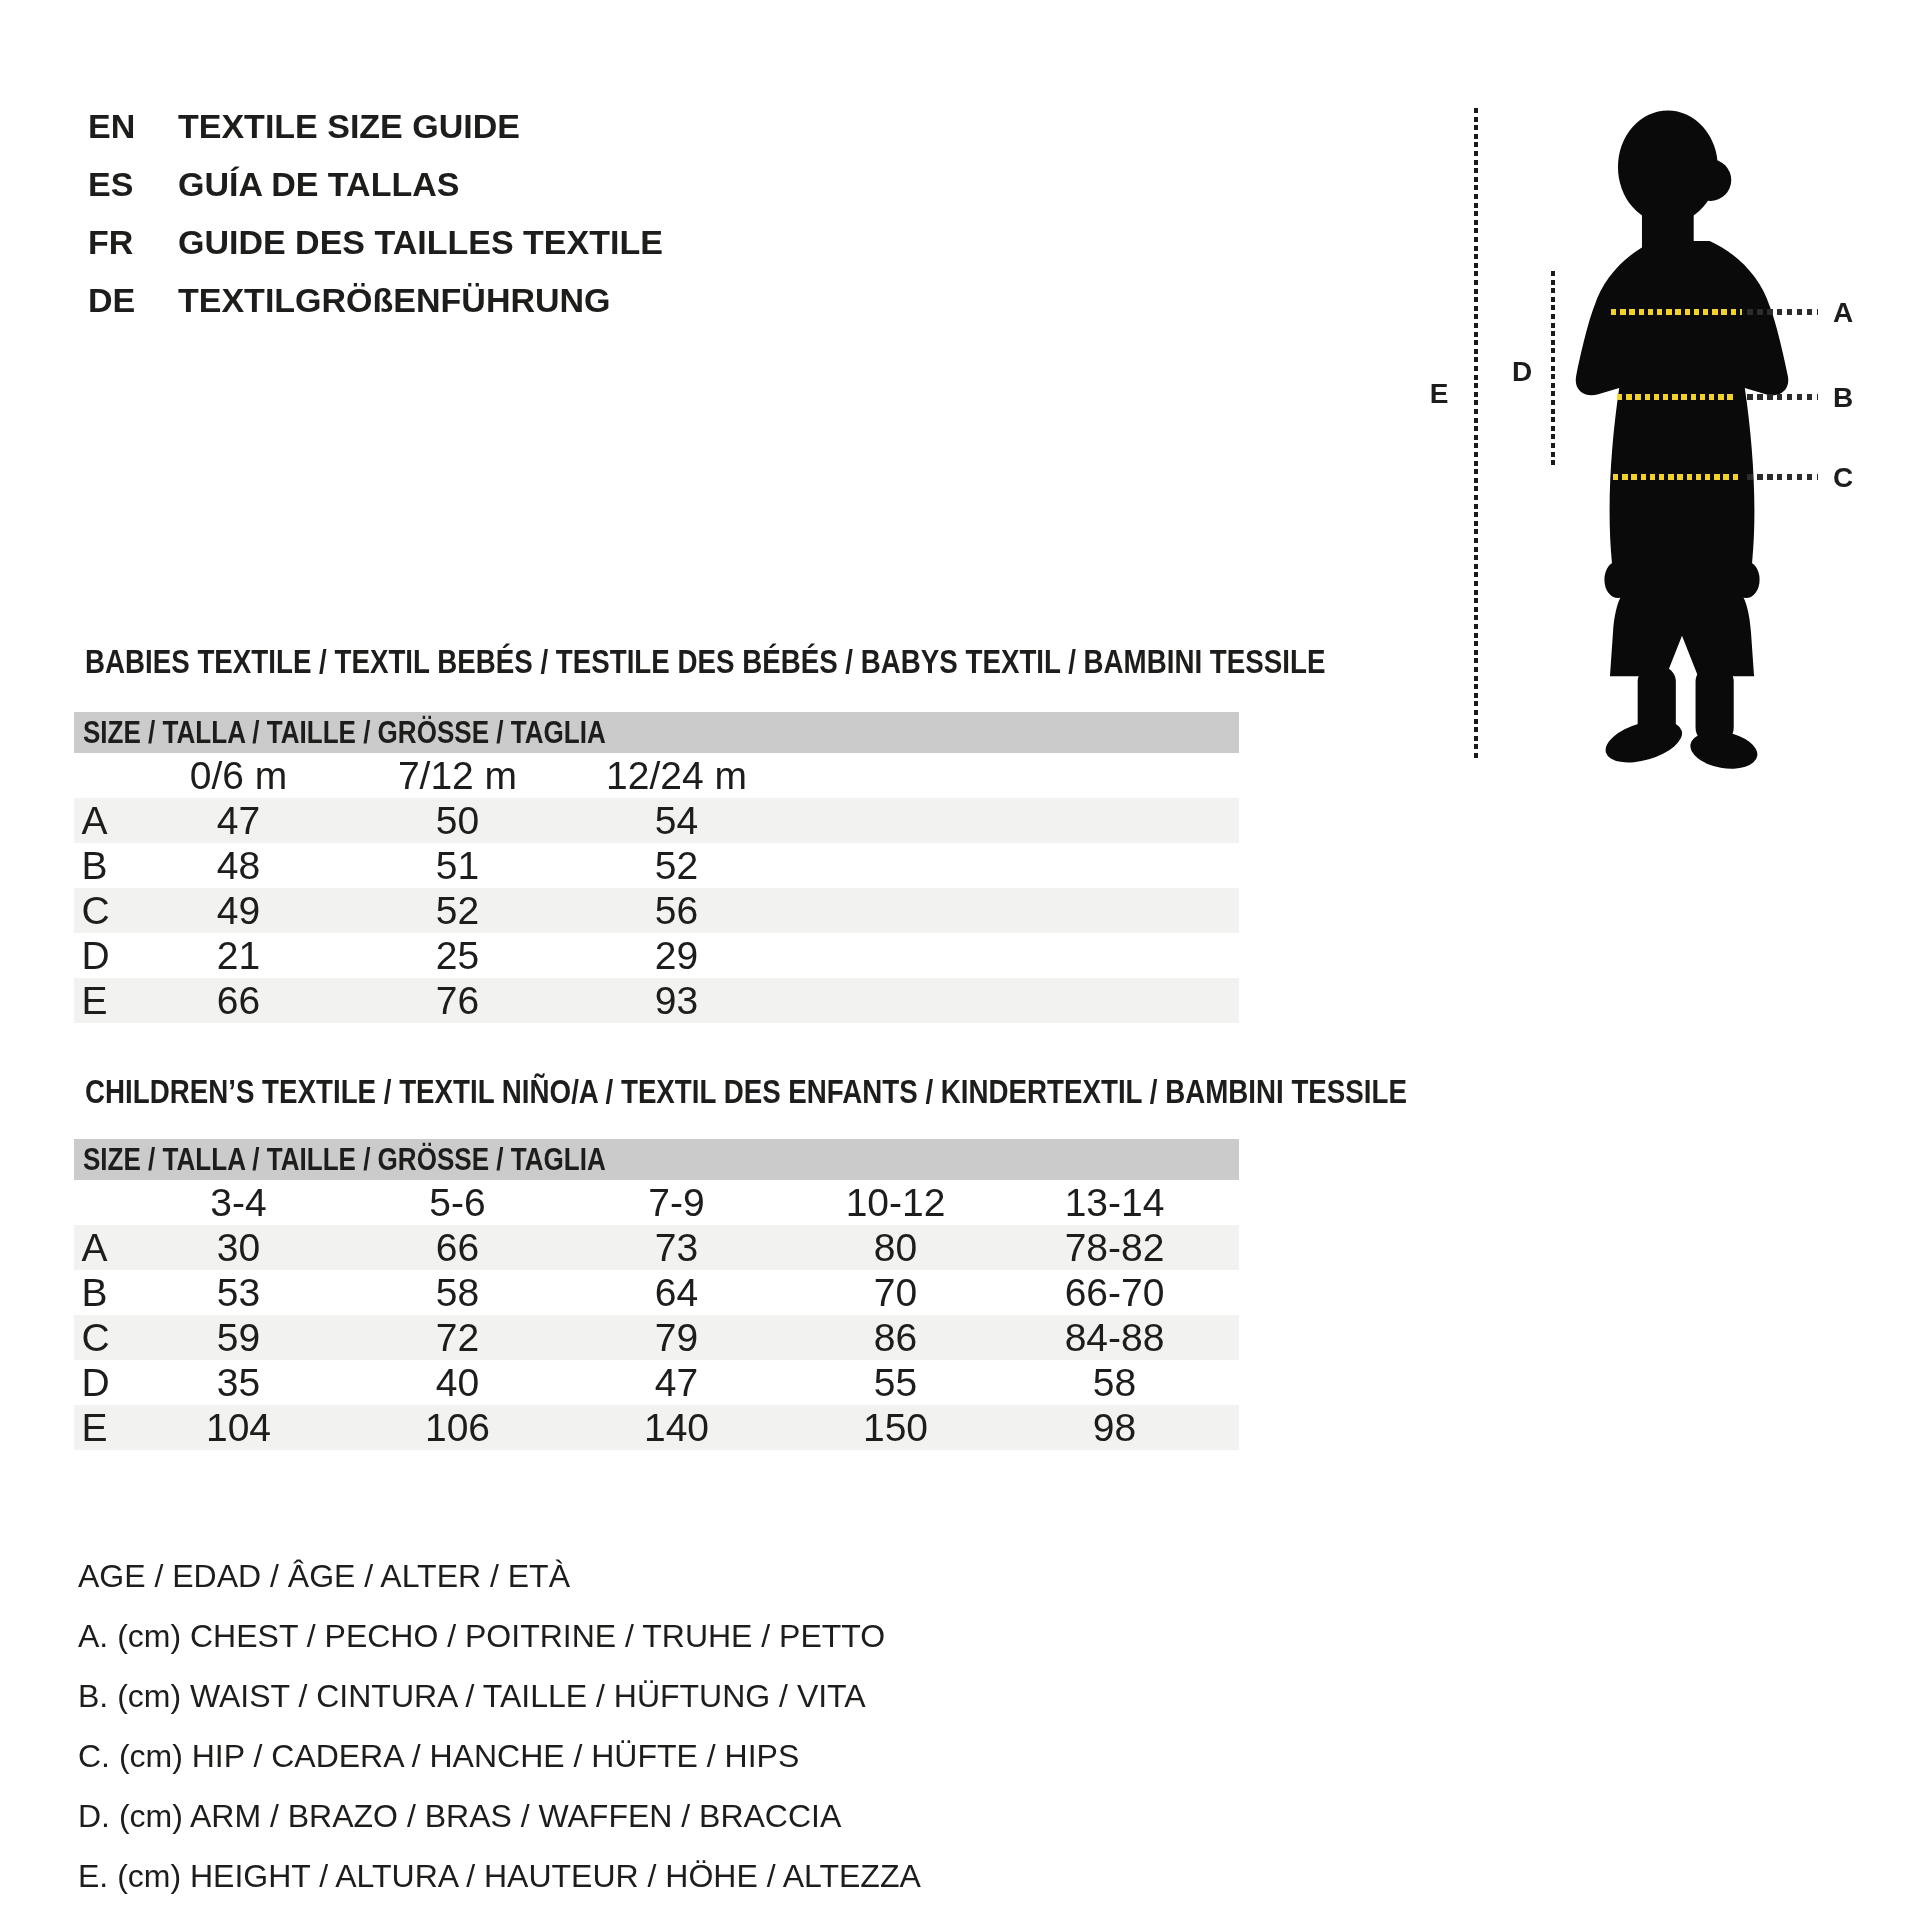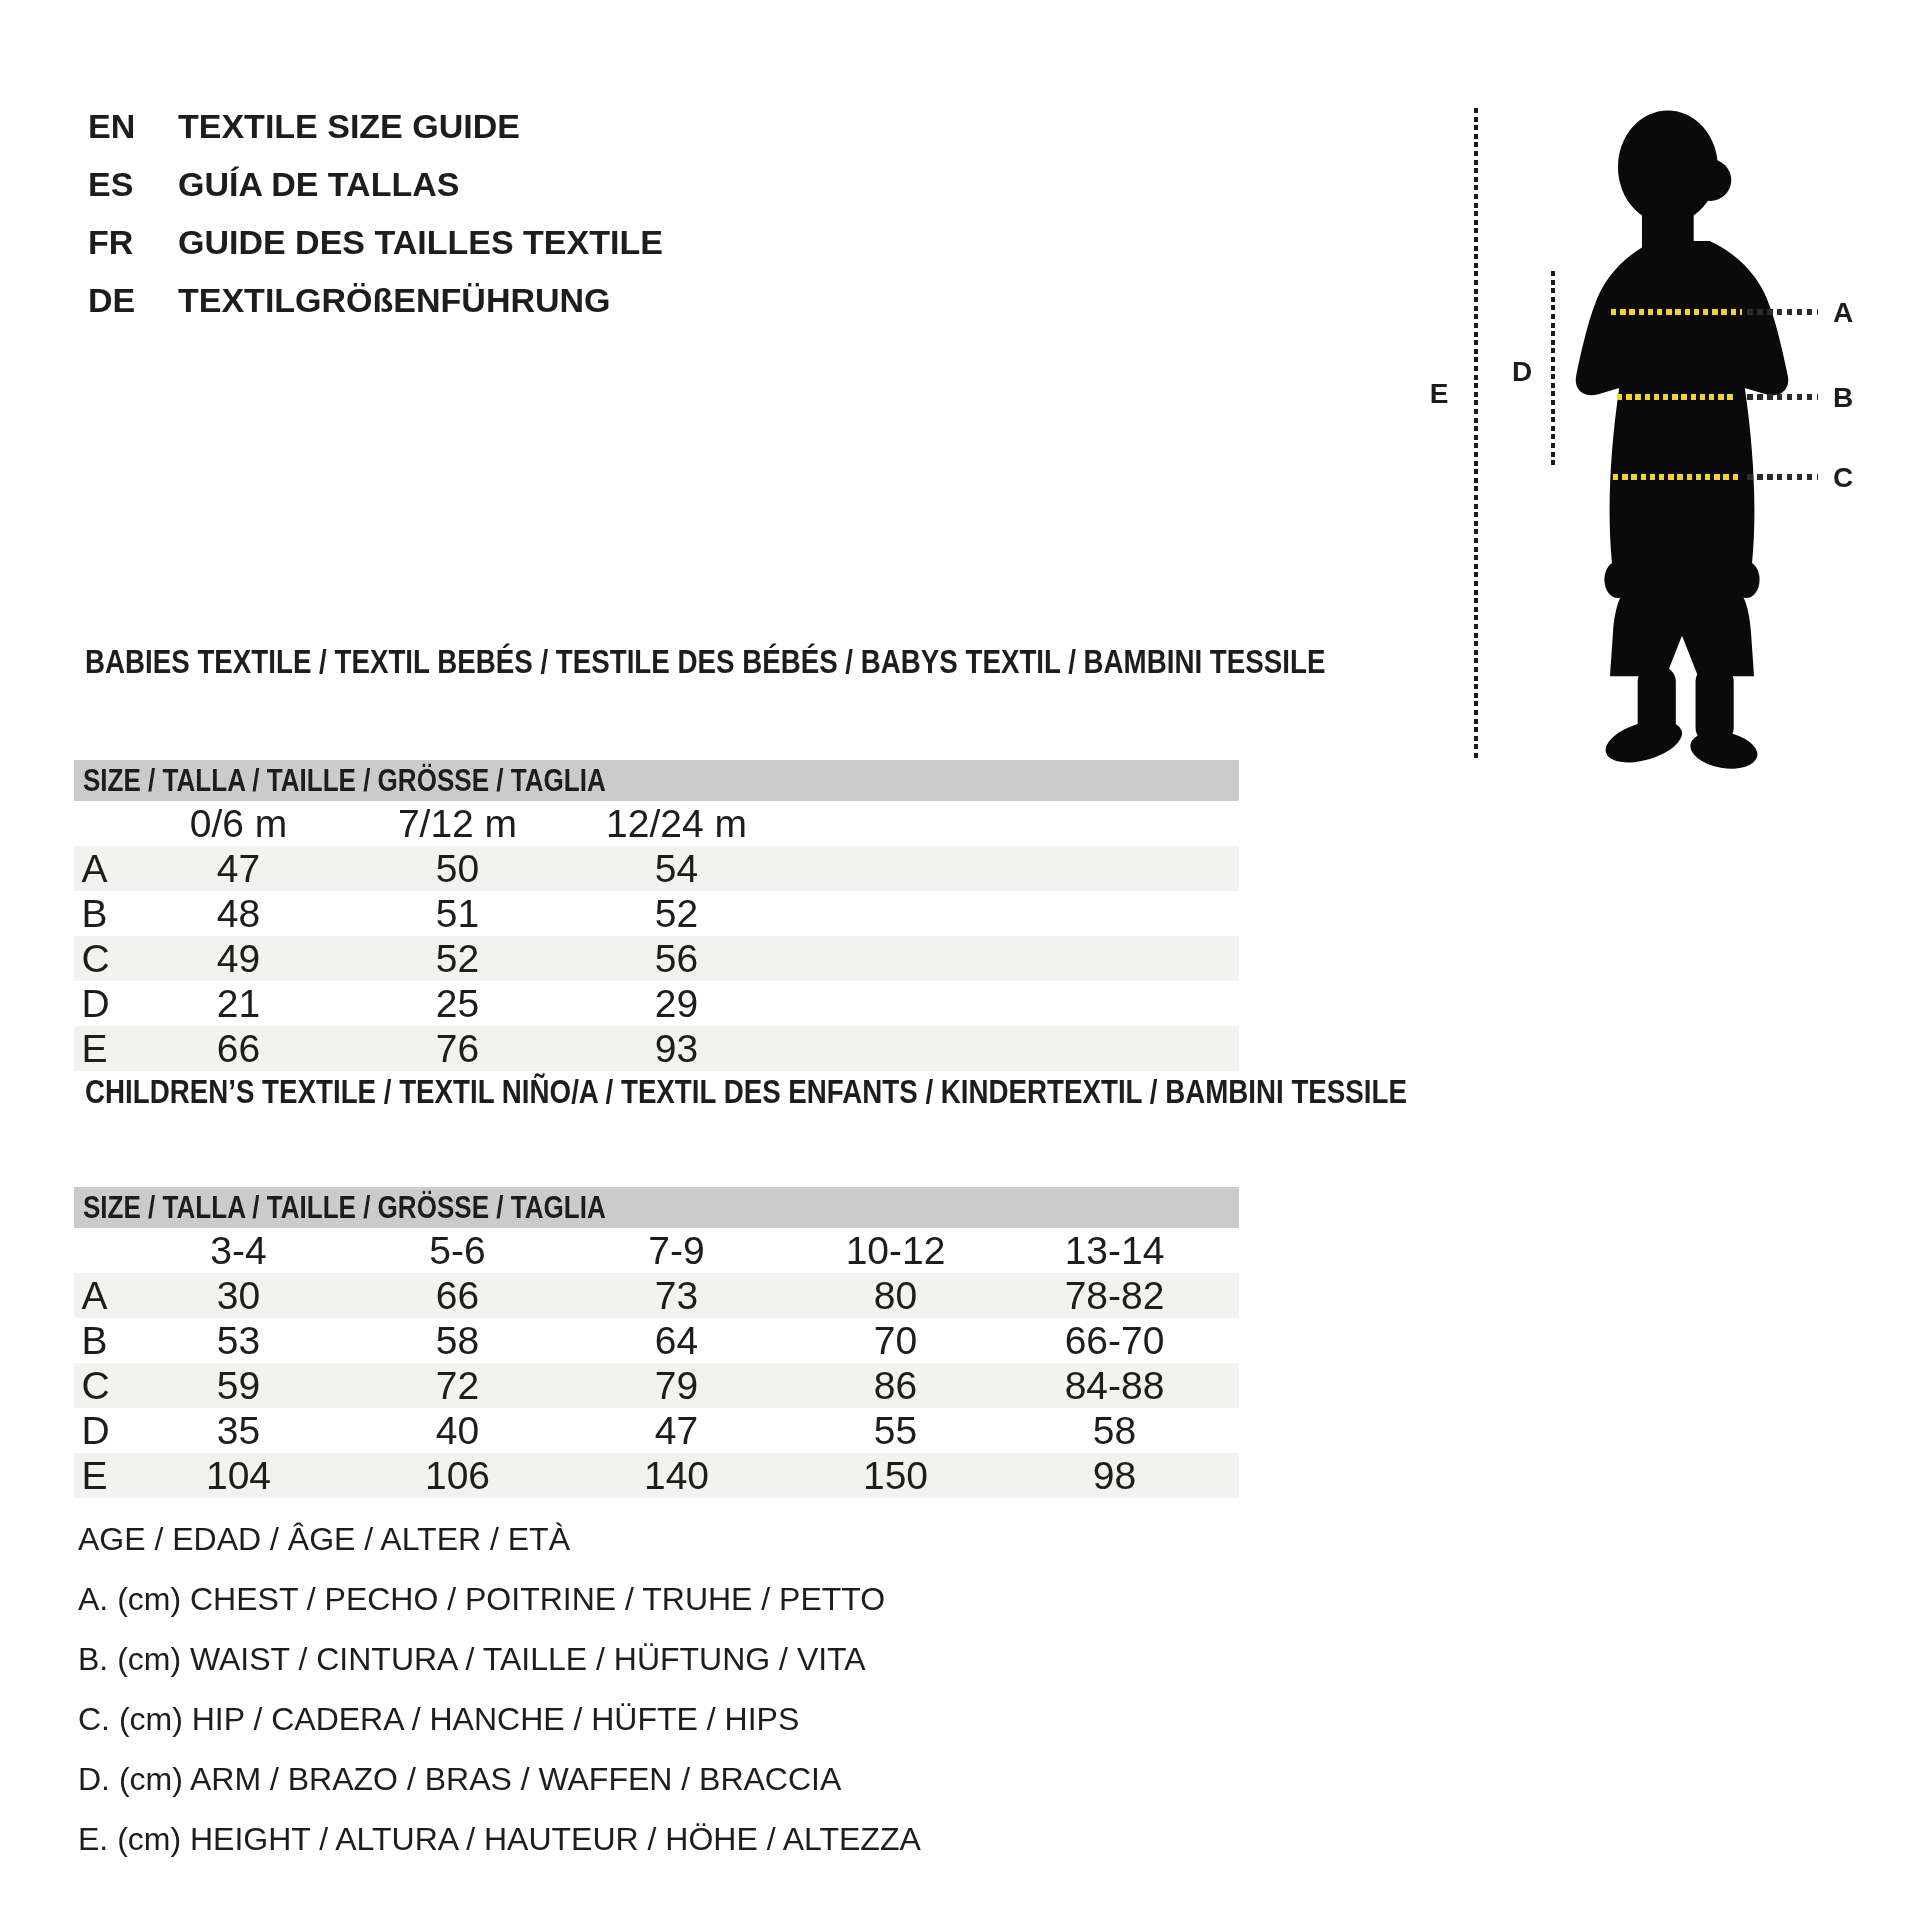--- a/index.html
+++ b/index.html
@@ -52,28 +52,28 @@
 
   
   .section-title{position:absolute;left:85px;font-size:33px;font-weight:700;line-height:41px;white-space:nowrap;}
   .section-title.babies{top:641px;}
   .section-title.children{top:1071px;}
 
   .tbl{position:absolute;left:74px;width:1165px;}
   .tbl.babies{top:712px;}
   .tbl.children{top:1139px;}
   .tbl-bar{height:41px;display:flex;align-items:center;padding-left:8.6px;
-    background:var(--header-bar-gray);font-size:31px;font-weight:700;margin-top:48px;}
+    background:var(--header-bar-gray);font-size:31px;font-weight:700;}
   .tbl-row{display:flex;align-items:center;height:45px;font-size:39px;font-weight:400;}
   .tbl-row.stripe{background:var(--row-stripe-gray);}
   .cell-letter{width:55px;padding-left:7.4px;}
   .cell-val{width:219px;text-align:center;}
 
   
-  .legend{position:absolute;left:78px;top:1509px;}
+  .legend{position:absolute;left:78px;top:1546px;}
   .legend-row{display:flex;align-items:center;height:60px;font-size:32px;font-weight:400;white-space:nowrap;}
 </style>
 </head>
 <body>
 
 <div id="canvas">
 
   <section class="langs">
     <div class="lang-row">
       <span class="lang-code">EN</span>

